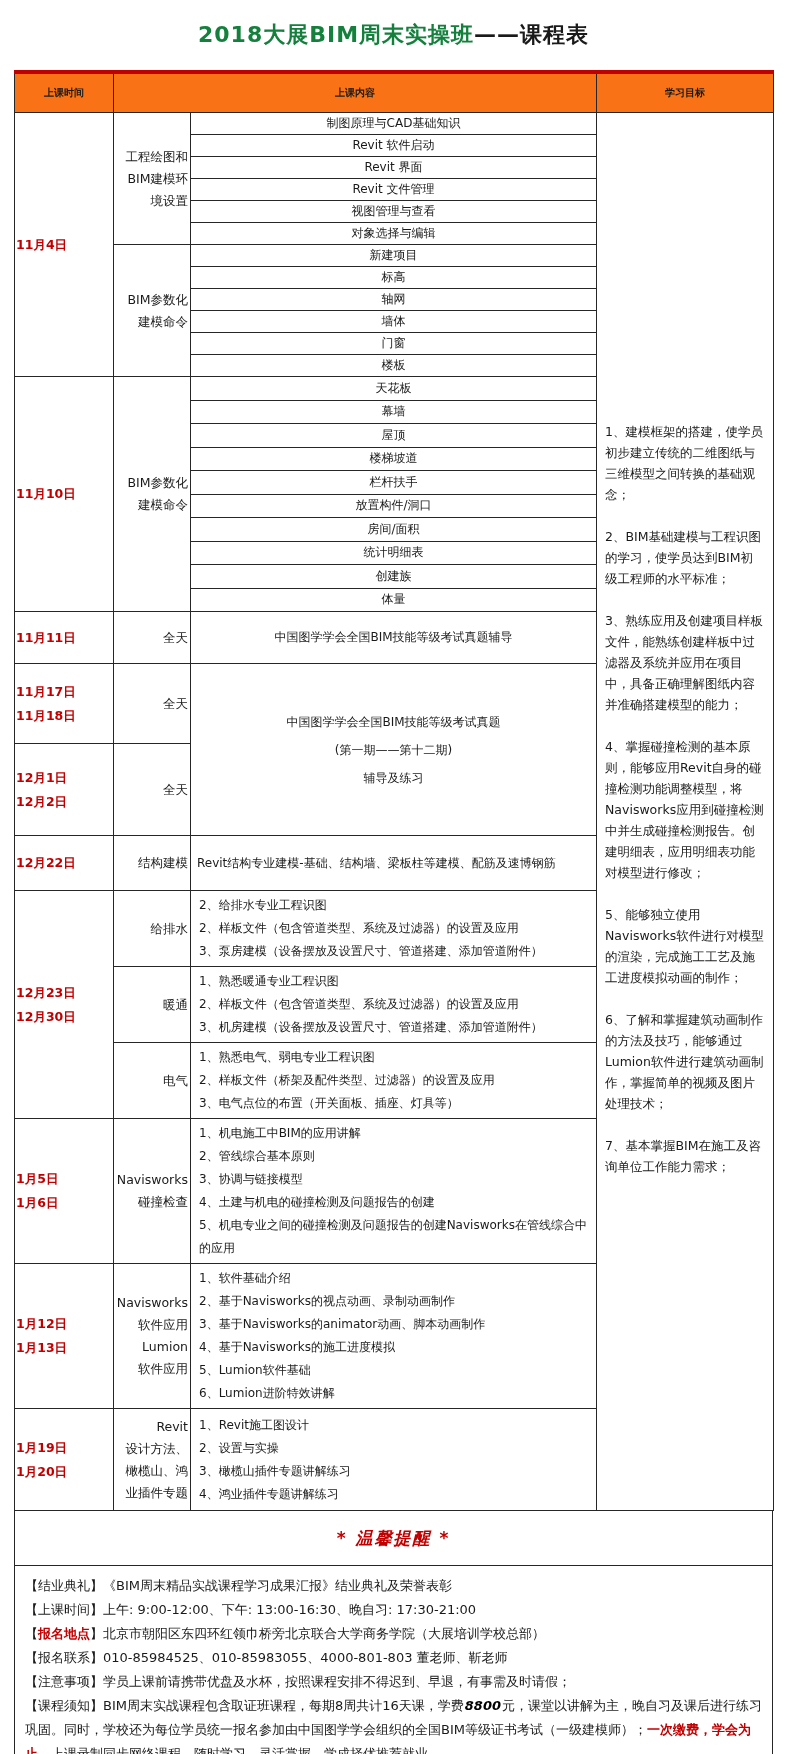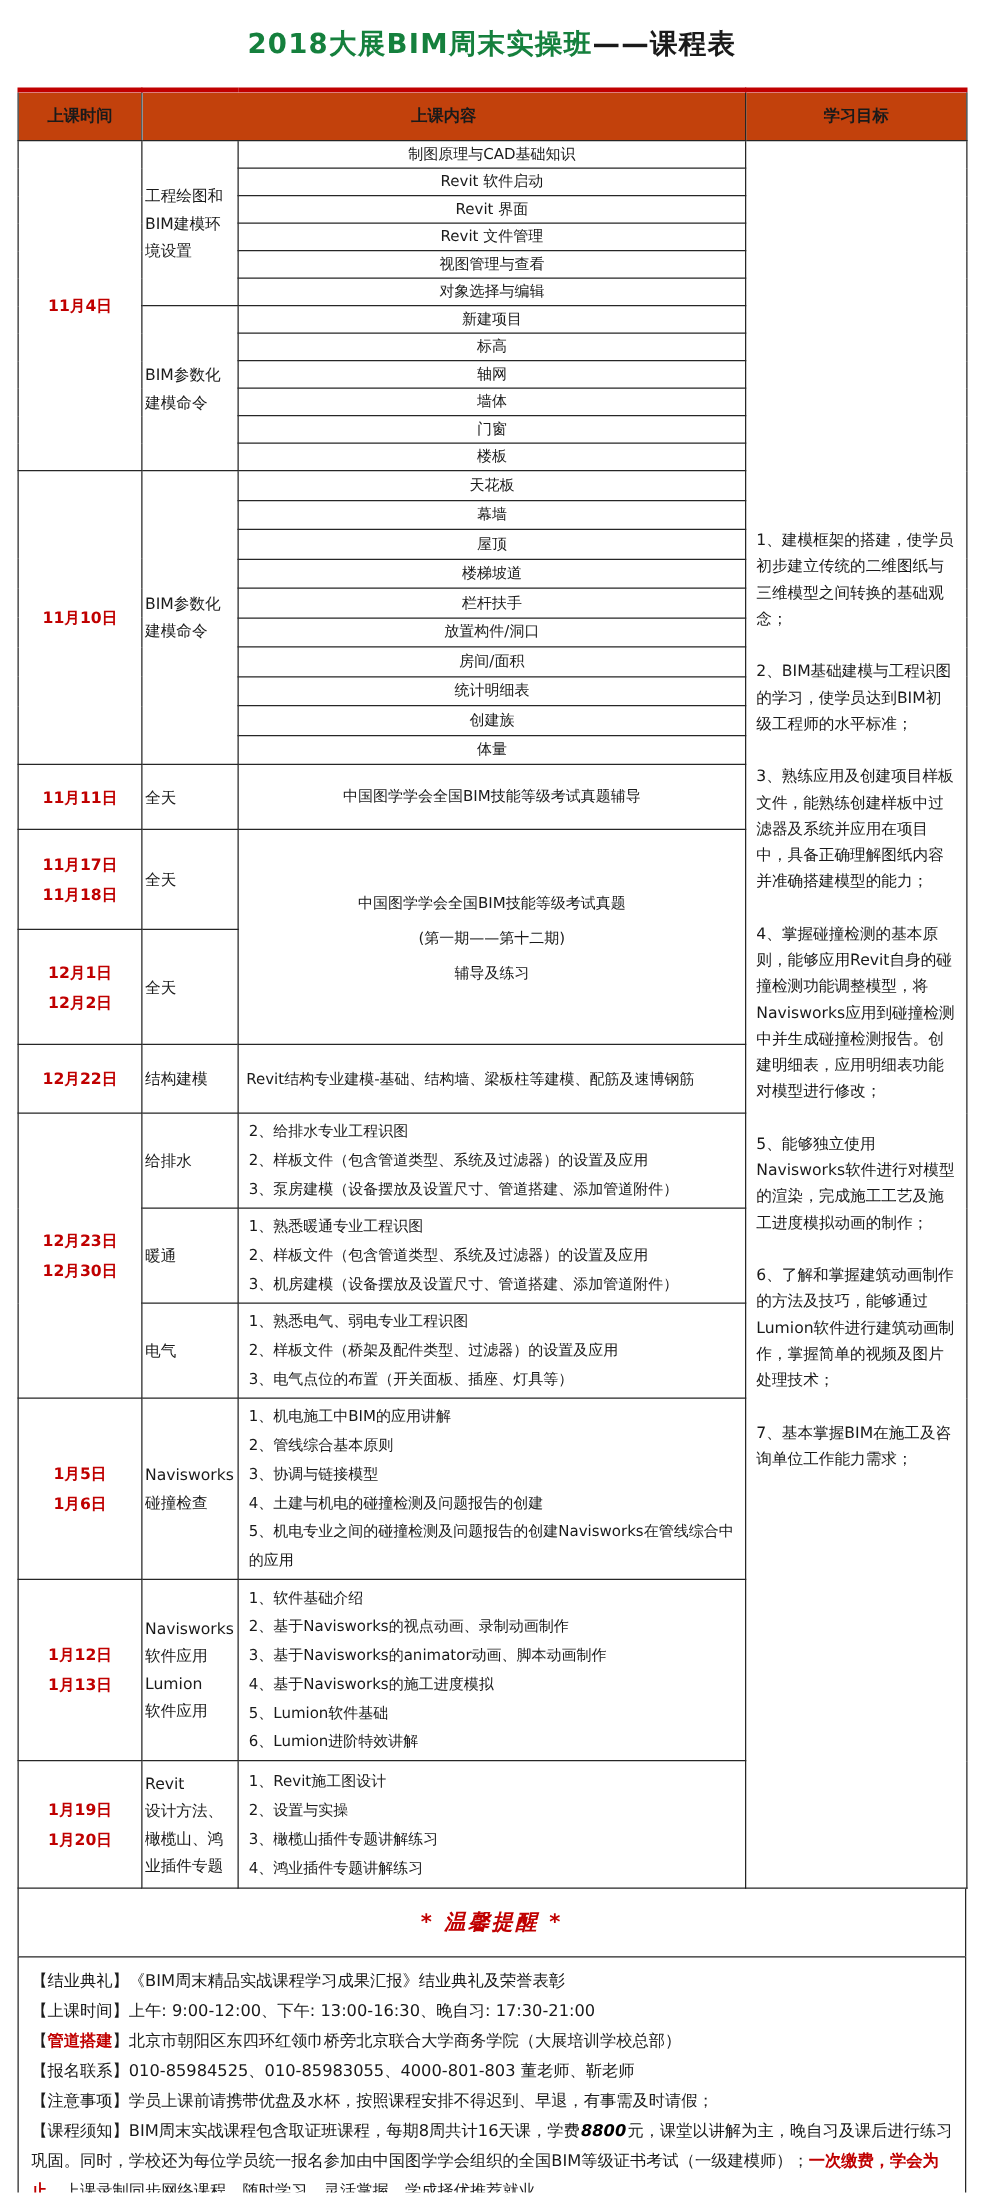--- a/index.html
+++ b/index.html
@@ -2,23 +2,23 @@
 <html lang="zh"><head>
 <meta charset="utf-8">
 <style>
   html,body{margin:0;padding:0;background:#ffffff;}
   body{width:787px;height:1754px;font-family:"DejaVu Sans",sans-serif;color:#1a1a1a;}
   .page{padding:0 14px;}
   .title{height:50px;padding-top:20px;text-align:center;font-size:22px;font-weight:bold;letter-spacing:1px;}
   .t-red{color:#15803d;}
   table.sched{border-collapse:collapse;width:759px;table-layout:fixed;border-top:4px solid #c00000;}
   table.sched th,table.sched td{border:1px solid #262626;overflow:hidden;}
-  table.sched th{background:#c2410c;font-size:13px;height:36px;font-weight:bold;}
-  td.date{color:#c00000;font-weight:bold;font-size:12.5px;text-align:center;white-space:pre-line;line-height:24px;}
-  td.cat{text-align:left;font-size:12.5px;white-space:pre-line;line-height:22px;padding:0 2px;}
+  table.sched th{background:#f97316;font-size:10px;height:36px;font-weight:bold;}
+  td.date{color:#c00000;font-weight:bold;font-size:12.5px;white-space:pre-line;line-height:24px;}
+  td.cat{text-align:right;font-size:12.5px;white-space:pre-line;line-height:22px;padding:0 2px;}
   td.topic{text-align:center;font-size:12px;padding:0 4px;}
   td.topic-left{text-align:left;font-size:12px;padding:0 4px 0 6px;}
   td.pre3{white-space:pre-line;line-height:28px;}
   td.list{font-size:12px;padding:3px 6px 3px 8px;vertical-align:middle;}
   td.list div{line-height:23px;}
   td.objectives{vertical-align:top;padding:308px 8px 0 8px;font-size:12.5px;text-align:left;}
   td.objectives p{margin:0 0 21px 0;line-height:21px;}
   tr.h22{height:22px;} tr.h23{height:23.5px;} tr.h52{height:52px;} tr.h80{height:80px;}
   tr.h92{height:92px;} tr.h55{height:55px;} tr.h73{height:73px;} tr.h142{height:142px;} tr.h102{height:102px;}
   .notice-box{box-sizing:border-box;width:759px;border-left:1px solid #262626;border-right:1px solid #262626;
@@ -235,19 +235,19 @@
       </td>
     </tr>
   </tbody>
     </table>
 
   <div class="notice-box">*  温馨提醒  *</div>
 
   <div class="footer-box">
     <div class="fl"><span>【结业典礼】</span><span>《BIM周末精品实战课程学习成果汇报》结业典礼及荣誉表彰</span></div>
     <div class="fl"><span>【上课时间】</span><span>上午: 9:00-12:00、下午: 13:00-16:30、晚自习: 17:30-21:00</span></div>
-    <div class="fl"><span>【</span><span class="fl-red">管道搭建</span><span>】</span><span>北京市朝阳区东四环红领巾桥旁北京联合大学商务学院（大展培训学校总部）</span></div>
+    <div class="fl"><span>【</span><span class="fl-red">报名地点</span><span>】</span><span>北京市朝阳区东四环红领巾桥旁北京联合大学商务学院（大展培训学校总部）</span></div>
     <div class="fl"><span>【报名联系】</span><span>010-85984525、010-85983055、4000-801-803  董老师、靳老师</span></div>
     <div class="fl"><span>【注意事项】</span><span>学员上课前请携带优盘及水杯，按照课程安排不得迟到、早退，有事需及时请假；</span></div>
     <div class="fl"><span>【课程须知】BIM周末实战课程包含取证班课程，每期8周共计16天课，学费</span><span class="fee">8800</span><span>元，课堂以讲解为主，晚自习及课后进行练习巩固。同时，学校还为每位学员统一报名参加由中国图学学会组织的全国BIM等级证书考试（一级建模师）；</span><span class="fl-red">一次缴费，学会为止</span><span>，上课录制同步网络课程，随时学习，灵活掌握，学成择优推荐就业。</span></div>
   </div>
 
 </div>
 
 </body></html>

